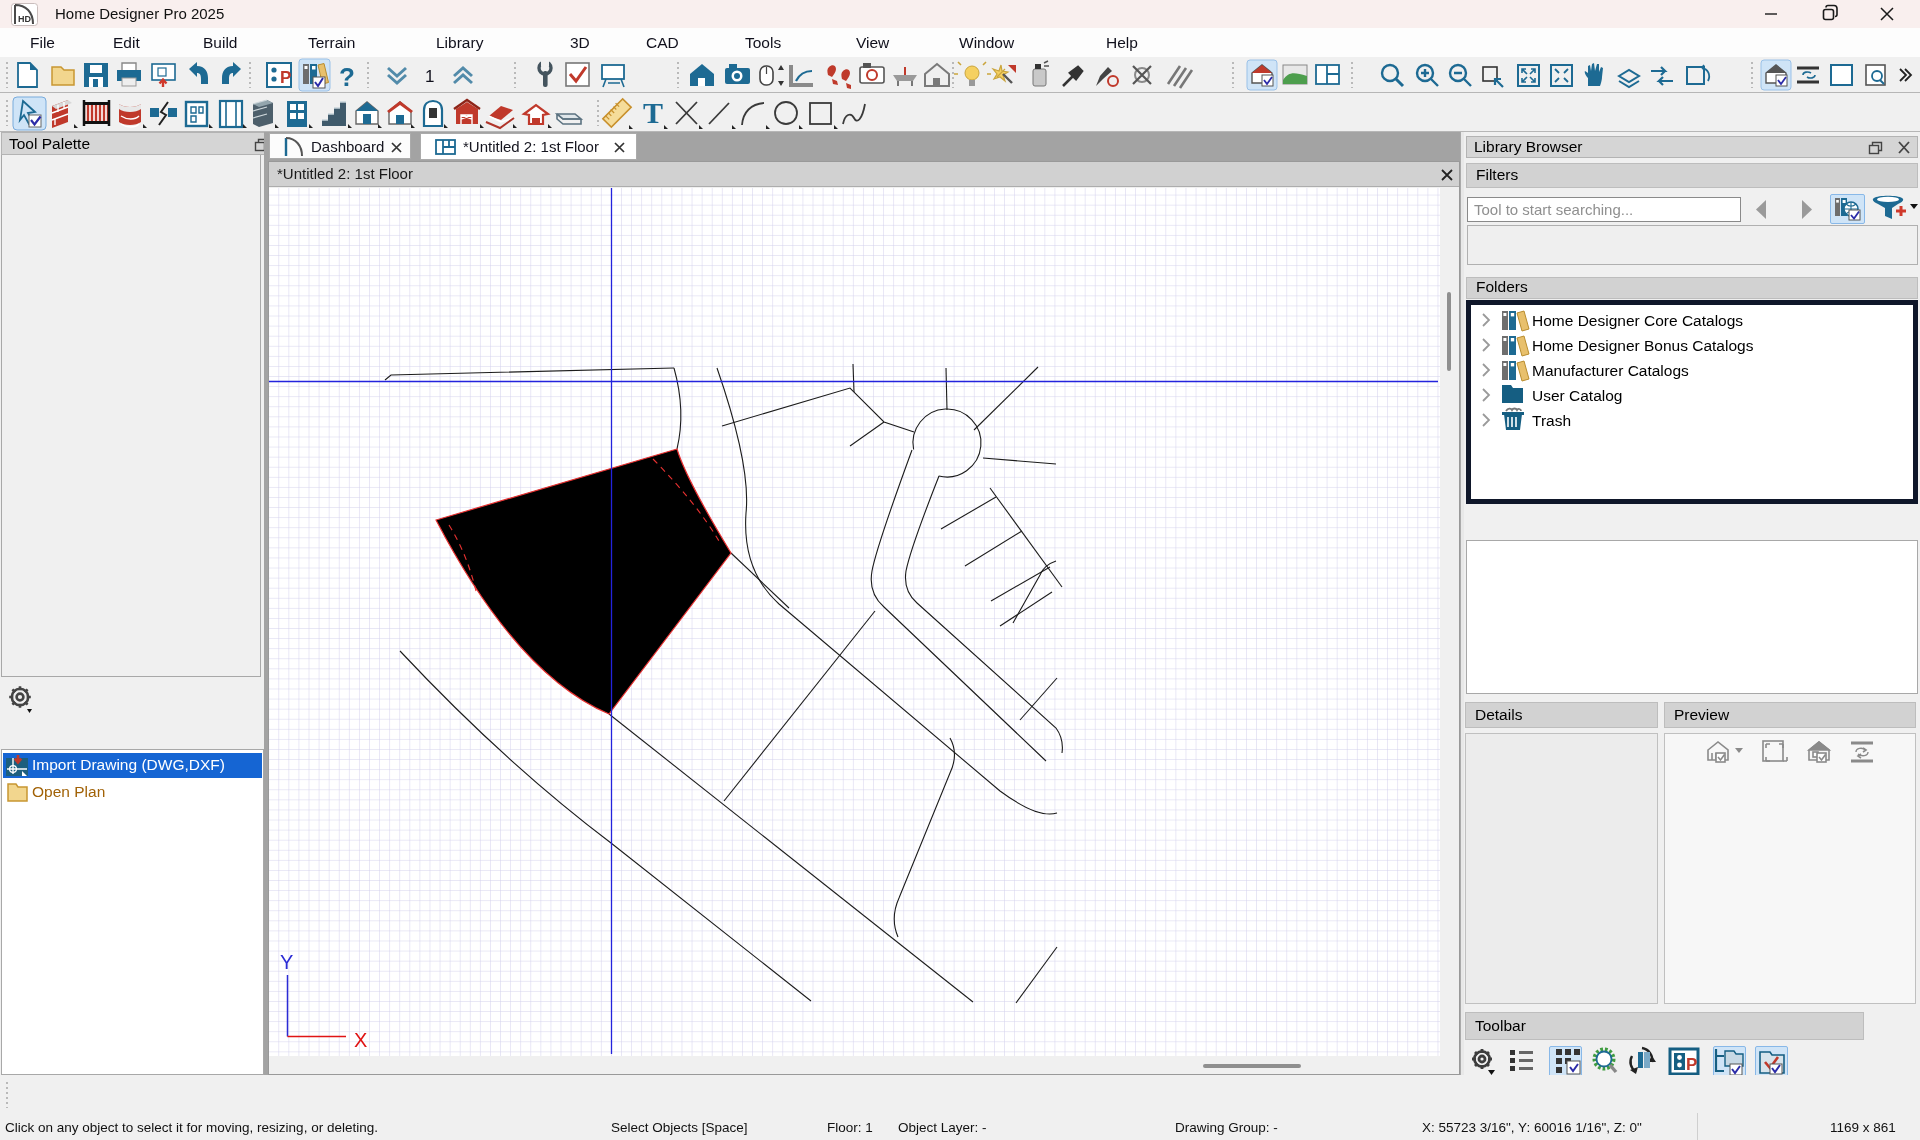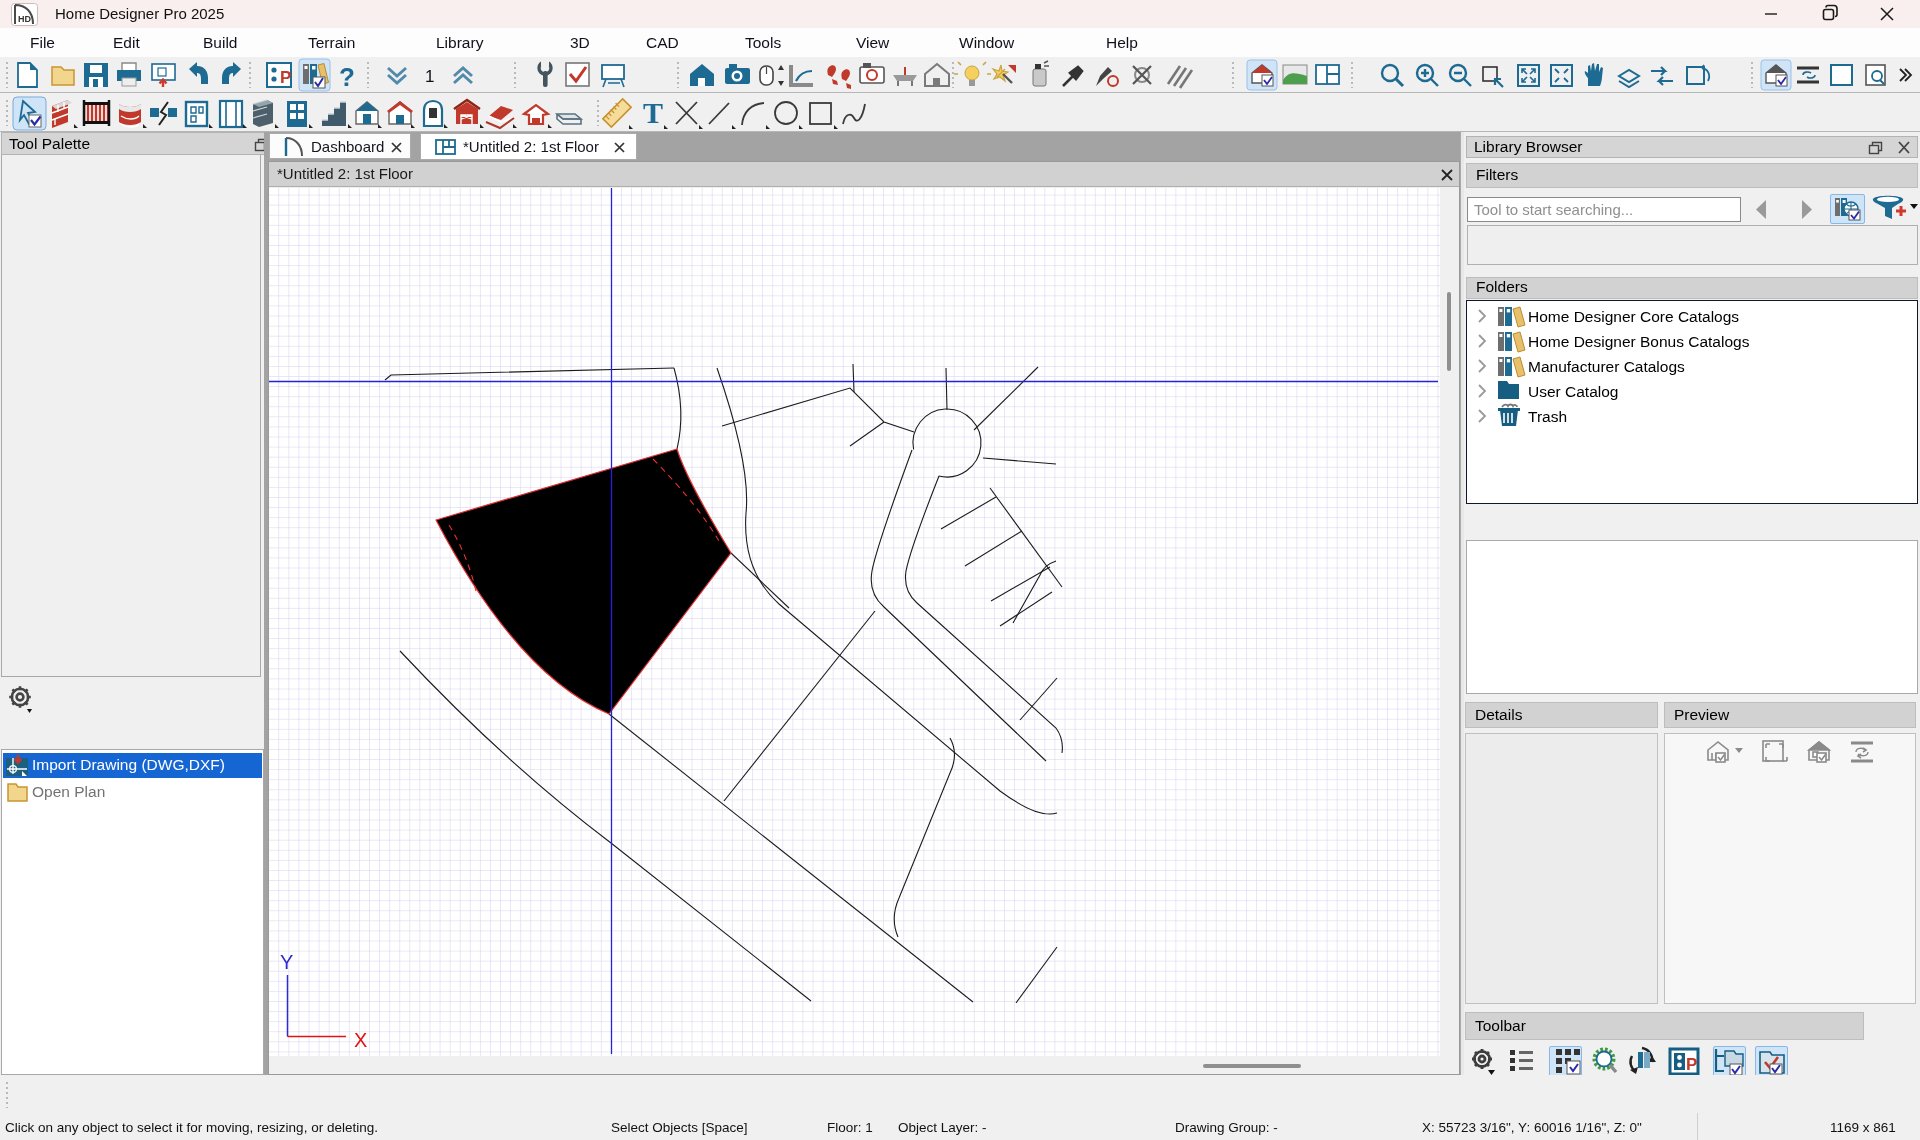--- a/index.html
+++ b/index.html
@@ -376,21 +376,21 @@
       <rect x="1" y="5" width="22" height="18" fill="#1d5f7e"></rect>
       <path d="M8 5 v16 M2 16 h20" stroke="#fff" stroke-width="1.4"></path>
       <circle cx="8" cy="16" r="3.4" fill="none" stroke="#fff" stroke-width="1.3"></circle>
       <path d="M13 2 v7 m-3.2-3.4 l3.2 3.8 3.2-3.8" stroke="#c0392b" stroke-width="2.6" fill="none"></path>
       <path d="M17 18 l5 5 h-5 z" fill="#fff"></path>
     </svg>
     <div class="abs" style="left:30px;top:6px;font-size:15.5px;color:#fff">Import Drawing (DWG,DXF)</div>
     <svg class="abs" style="left:4px;top:30px" width="24" height="24" viewBox="0 0 24 24">
       <path d="M2 4 h8 l2 3 h9 v14 h-19 z" fill="#f2d68e" stroke="#c89632" stroke-width="1.5"></path>
     </svg>
-    <div class="abs" style="left:30px;top:33px;font-size:15.5px;color:#737373">Open Plan</div>
+    <div class="abs" style="left:30px;top:33px;font-size:15.5px;color:#a16207">Open Plan</div>
   </div>
 </div>
 <div id="mdi">
   <div class="abs" style="left:0;top:26px;width:1196px;height:1px;background:#a3a3a3"></div>
   <div class="tab" style="left:5px;width:142px;">
     <svg class="abs" style="left:13px;top:3px" width="22" height="20" viewBox="0 0 22 20">
       <path d="M3 1 v18" stroke="#1d6a93" stroke-width="2.4"></path>
       <path d="M3 1 c10 0 16 8 16 18" fill="none" stroke="#555" stroke-width="2"></path>
     </svg>
     <div class="tabtext" style="left:41px">Dashboard</div>
@@ -506,21 +506,21 @@
   <svg class="abs" style="left:408px;top:62px" width="48" height="30" viewBox="0 0 48 30">
     <path d="M2 4 C6 1 26 1 30 4 C33 6 30 8 26 10 L20 14 V25 L13 22 V14 L6 10 C2 8 -1 6 2 4 Z" fill="#1d6a93"></path>
     <ellipse cx="16" cy="5.4" rx="11" ry="2.6" fill="#fff"></ellipse>
     <path d="M24 17 h10 m-5-5 v10" stroke="#d0392b" stroke-width="3"></path>
     <path d="M38 10 l8 0 -4 5 z" fill="#111"></path>
   </svg>
   <div class="abs" style="left:3px;top:93px;width:451px;height:40px;background:#efefef;border:1px solid #b0b0b0;"></div>
   <div class="sechdr" style="top:145px; left:2px; width:452px; height:22px;">
       <div class="t" style="top:0px">Folders</div>
     </div>
-  <div class="abs" style="left:2px;top:168px;width:452px;height:204px;background:#fff;border:1px solid #0f172a;">
+  <div class="abs" style="left:2px;top:168px;width:452px;height:204px;background:#fff;border:5px solid #0f172a;">
     <svg class="abs" style="left:0;top:0" width="450" height="202" viewBox="0 0 450 202">
       <g stroke="#9a9a9a" stroke-width="1.8" fill="none">
         <path d="M12 9 l6 6 -6 6"></path>
           <path d="M12 34 l6 6 -6 6"></path>
           <path d="M12 59 l6 6 -6 6"></path>
           <path d="M12 84 l6 6 -6 6"></path>
           <path d="M12 109 l6 6 -6 6"></path>
       </g>
       <g id="cat1">
         <rect x="31" y="6" width="6" height="19" fill="#6e6e6e"></rect>

